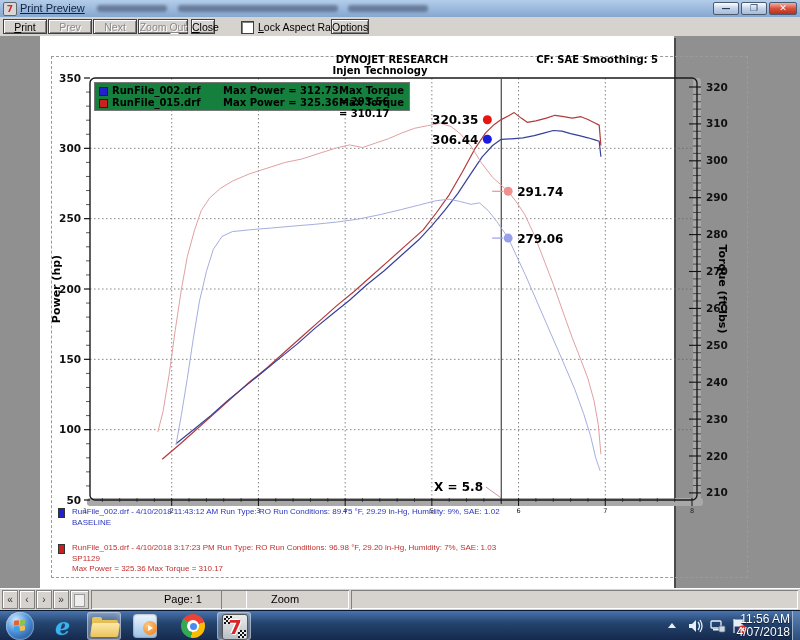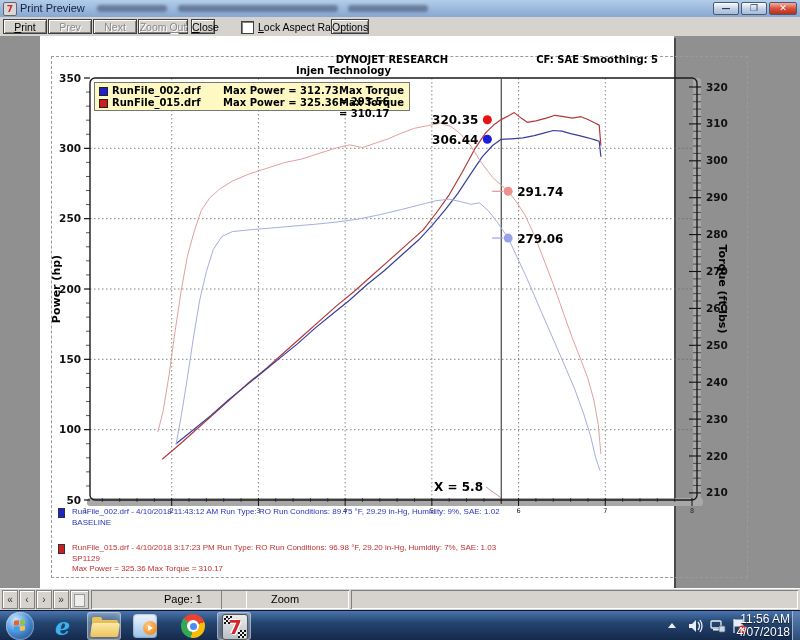--- a/index.html
+++ b/index.html
@@ -1,46 +1,46 @@
 <!DOCTYPE html>
 <html><head>
 <meta charset="utf-8">
 <style>
   html,body{margin:0;padding:0;background:#000;}
   #screen{position:relative;width:800px;height:640px;overflow:hidden;font-family:"Liberation Sans",sans-serif;background:#909090;}
   
   .titlebar{position:absolute;left:0;top:0;width:800px;height:17px;background:linear-gradient(#b3cdea,#86a7d1);border-bottom:1px solid #5c7aa4;}
   .titlebar .app-ico{position:absolute;left:3px;top:2px;width:12px;height:12px;background:#d8d8d8;border:1px solid #666;border-radius:2px;font:bold 9px "DejaVu Sans",sans-serif;color:#d8252a;text-align:center;line-height:12px;}
-  .titlebar .ttl{position:absolute;left:20px;top:2px;font-size:11px;color:#10223e;}
+  .titlebar .ttl{position:absolute;left:20px;top:2px;font-size:11px;color:#10223e;text-decoration:underline;}
   .blurblob{position:absolute;top:5px;height:7px;background:rgba(60,75,100,.55);border-radius:3px;filter:blur(1.6px);}
   .winbtn{position:absolute;top:2px;height:13px;border:1px solid #4a5a70;border-radius:2px;box-sizing:border-box;}
   .winbtn.mini,.winbtn.rest{background:linear-gradient(#fdfeff,#c3d3e8 50%,#a8bcd8);}
   .winbtn.close{background:linear-gradient(#f2b0a2,#d8513c 50%,#b8301e);}
   .winbtn span{display:block;text-align:center;font:bold 9px "DejaVu Sans",sans-serif;line-height:11px;color:#203a55;}
   .winbtn.close span{color:#fff;}
   
   .toolbar{position:absolute;left:0;top:17px;width:800px;height:19px;background:#d6d3ce;border-bottom:1px solid #7f7f7f;}
   .tbtn{position:absolute;top:2px;height:15px;background:#d6d3ce;border:1px solid #404040;box-shadow:inset 1px 1px 0 #fff,inset -1px -1px 0 #808080;font-size:10.5px;color:#000;text-align:center;line-height:14px;box-sizing:border-box;}
   .tbtn.disabled{color:#8a8a8a;text-shadow:1px 1px 0 #fff;}
   .tbtn u{text-decoration:underline;}
   .chk{position:absolute;left:241px;top:4px;width:11px;height:11px;background:#fff;border:1px solid #404040;box-shadow:inset 1px 1px 0 #808080;}
   .chklbl{position:absolute;left:258px;top:4px;font-size:10.5px;color:#000;}
   
   .preview{position:absolute;left:0;top:36px;width:800px;height:552px;background:#909090;}
   .page{position:absolute;left:40px;top:0;width:634px;height:552px;background:#fff;box-shadow:2px 2px 0 #4a4a4a;}
   .margins{position:absolute;left:11px;top:20px;width:695px;height:520px;border:1px dashed #9a9a9a;}
   .hdr-title{position:absolute;left:252px;top:18px;width:200px;text-align:center;font:bold 10px "DejaVu Sans",sans-serif;color:#000;}
-  .hdr-sub{position:absolute;left:256px;top:29px;width:200px;text-align:left;font:bold 10px "DejaVu Sans",sans-serif;color:#000;}
+  .hdr-sub{position:absolute;left:240px;top:29px;width:200px;text-align:center;font:bold 10px "DejaVu Sans",sans-serif;color:#000;}
   .hdr-cf{position:absolute;right:16px;top:18px;font:bold 10px "DejaVu Sans",sans-serif;color:#000;}
   #chart-svg{position:absolute;left:0;top:0;}
   .tickP,.tickT{font:bold 10.5px "DejaVu Sans",sans-serif;fill:#111;}
   .tickX{font:6.5px "DejaVu Sans",sans-serif;fill:#222;}
   .callout{font:bold 12px "DejaVu Sans",sans-serif;fill:#000;}
   .axisTitle{font:bold 11px "DejaVu Sans",sans-serif;fill:#000;}
-  .legendbox{position:absolute;left:54px;top:46px;width:316px;height:29px;background:#fef9c3;border:1px solid #777;box-sizing:border-box;}
+  .legendbox{position:absolute;left:54px;top:46px;width:316px;height:29px;background:#15803d;border:1px solid #777;box-sizing:border-box;}
   .lrow{position:absolute;left:0;width:100%;height:12px;font:bold 10px "DejaVu Sans",sans-serif;color:#000;}
   .lrow .sw{position:absolute;left:4px;top:2px;width:9px;height:9px;border:1px solid #222;box-sizing:border-box;}
   .lrow .f{position:absolute;left:17px;top:0;}
   .lrow .p{position:absolute;left:128px;top:0;}
   .lrow .t{position:absolute;left:244px;top:0;}
   .frun{position:absolute;left:18px;width:690px;font-size:8px;line-height:10.5px;}
   .frun .sw2{position:absolute;left:0;top:1px;width:7px;height:10px;border:1px solid #333;box-sizing:border-box;}
   .frun div{margin-left:14px;white-space:nowrap;}
   
   .statusbar{position:absolute;left:0;top:588px;width:800px;height:22px;background:#d6d3ce;border-top:1px solid #fff;}

